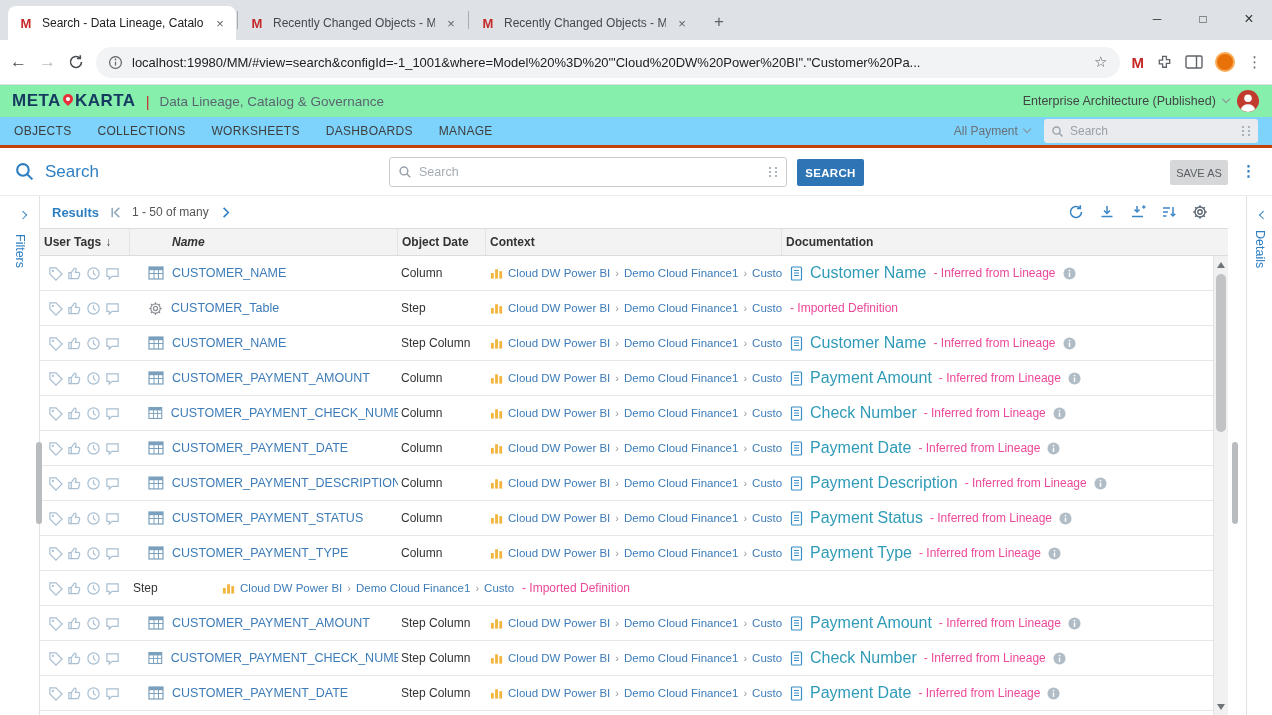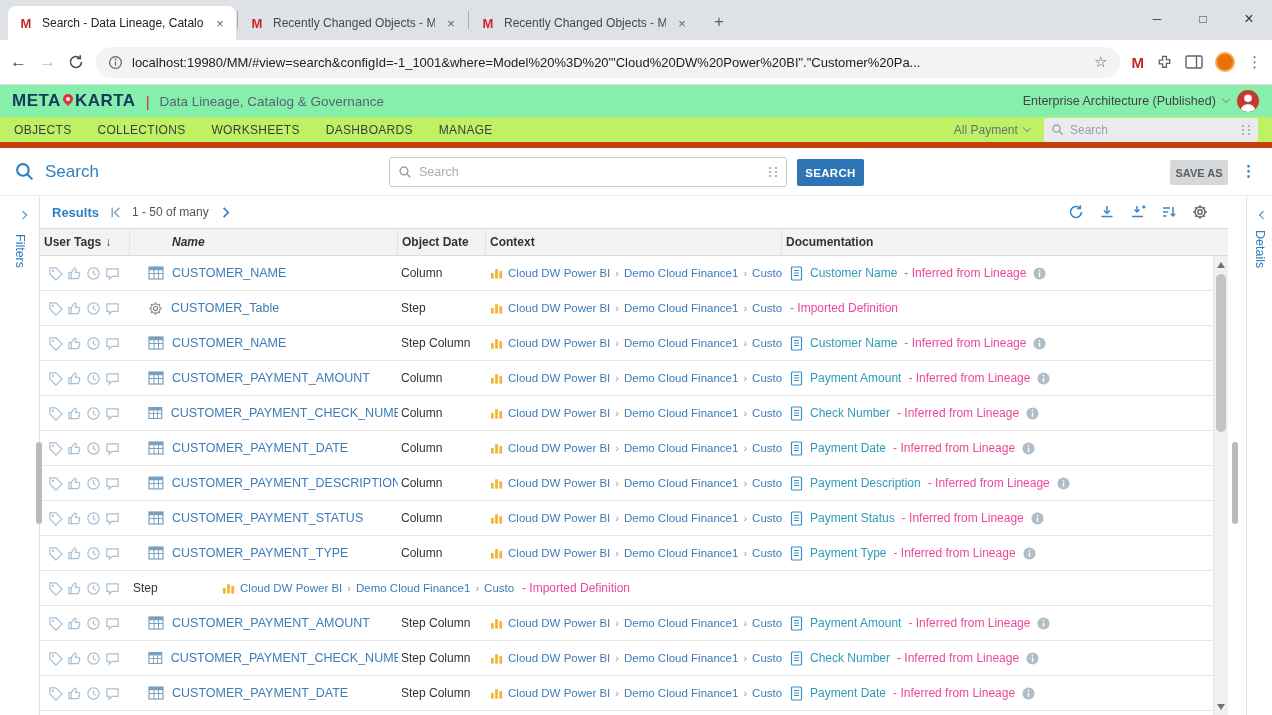--- a/index.html
+++ b/index.html
@@ -37,35 +37,35 @@
   .hdr-divider{color:#c9302c;margin:0 10px;font-size:15px;font-weight:normal}
   .tagline{color:#5a6570;font-size:13.5px}
   .config{margin-left:auto;display:flex;align-items:center;gap:7px;color:#444;font-size:12.5px}
   .chev{display:inline-block;border:solid #8a9097;border-width:0 1.6px 1.6px 0;padding:2.6px}
   .chev.down{transform:rotate(45deg);margin-top:-3px}
   .chev.right{transform:rotate(-45deg)}
   .chev.left{transform:rotate(135deg)}
   .chev.blue{border-color:#2e7fc2}
 
   
-  .appnav{height:31px;background:#bef264;border-bottom:6px solid #c2410c;display:flex;align-items:center;padding:0 14px;gap:26px}
+  .appnav{height:31px;background:#7dd3fc;border-bottom:3px solid #c2410c;display:flex;align-items:center;padding:0 14px;gap:26px}
   .navitem{font-size:12px;color:#3d3d3d;letter-spacing:.3px}
   .nav-right{margin-left:auto;display:flex;align-items:center;gap:14px}
   .scope{display:flex;align-items:center;gap:6px;color:#6a7077;font-size:12px}
   .navsearch{width:214px;height:24px;background:#e9ebee;border-radius:3px;display:flex;align-items:center;gap:6px;padding:0 7px;color:#99a1a8;font-size:12px}
   .navsearch .ph{flex:1}
 
   
   .searchrow{height:48px;position:relative;background:#fff;border-bottom:1px solid #ececec;display:flex;align-items:center;padding:0 14px}
   .search-title{color:#2e7fc2;font-size:17px;margin-left:10px}
   .search-input{position:absolute;left:389px;top:9px;width:398px;height:30px;border:1px solid #c9cdd1;border-radius:3px;display:flex;align-items:center;gap:7px;padding:0 8px;background:#fff}
   .search-input input{flex:1;border:none;outline:none;font-size:12.5px;color:#333;font-family:"Liberation Sans",sans-serif;background:transparent}
   .search-input input::placeholder{color:#a5adb4}
   .search-btn{position:absolute;left:797px;top:11px;width:67px;height:27px;background:#2e75b6;color:#fff;font-size:11.5px;font-weight:bold;display:flex;align-items:center;justify-content:center;border-radius:2px;letter-spacing:.3px}
-  .saveas{position:absolute;right:44px;top:12px;width:58px;height:25px;background:#d5d7d9;color:#5a5f63;font-size:11px;font-weight:bold;display:flex;align-items:center;justify-content:center;border-radius:2px}
+  .saveas{position:absolute;right:44px;top:12px;width:58px;height:25px;background:#d5d7d9;color:#5a5f63;font-size:11px;font-weight:normal;display:flex;align-items:center;justify-content:center;border-radius:2px}
   .searchrow .kebab-blue{position:absolute;right:16px;top:14px;color:#2e7fc2;font-size:15px;font-weight:bold}
 
   
   .content{display:flex;height:519px}
   .filters-strip{width:40px;border-right:1px solid #e2e2e2;position:relative;flex:none}
   .details-strip{width:26px;border-left:1px solid #e2e2e2;position:relative;flex:none}
   .gapcol{width:18px;position:relative;flex:none}
   .strip-chev{position:absolute;top:16px;left:50%;transform:translateX(-50%)}
   .strip-label{position:absolute;top:38px;left:50%;transform:translateX(-50%);writing-mode:vertical-rl;color:#2e7fc2;font-size:12.5px}
   .details-strip .strip-label{top:34px}
@@ -94,21 +94,21 @@
   .tbody{flex:1;overflow:hidden}
   .trow{height:35px;display:flex;align-items:center;border-bottom:1px solid #e7e7e7;font-size:12px;padding-right:16px;background:#fff}
   .cell-tags{width:90px;flex:none;display:flex;align-items:center;gap:4px;padding-left:8px}
   .cell-name{width:268px;flex:none;display:flex;align-items:center;gap:8px;padding-left:18px;overflow:hidden}
   .name-link{color:#3d7cb8;font-size:12.5px;white-space:nowrap;overflow:hidden;cursor:pointer}
   .cell-type{width:88px;flex:none;color:#333;padding-left:3px;white-space:nowrap}
   .cell-ctx{width:296px;flex:none;display:flex;align-items:center;gap:5px;padding-left:4px;white-space:nowrap;overflow:hidden}
   .crumb-link{color:#3d7cb8;font-size:11.5px;cursor:pointer}
   .crumb-sep{color:#999;font-size:11px}
   .cell-doc{flex:1;min-width:0;display:flex;align-items:center;gap:7px;padding-left:8px;white-space:nowrap;overflow:hidden}
-  .doc-link{color:#2f9bb7;font-size:12px;cursor:pointer}
+  .doc-link{color:#2f9bb7;font-size:16px;cursor:pointer}
   .doc-suffix{color:#ec4899;font-size:12px}
 
   
   .vscroll{position:absolute;top:60px;right:0;bottom:0;width:15px;background:#f1f1f1;border-left:1px solid #e3e3e3}
   .sb-arrow{position:absolute;left:0;width:100%;height:15px;display:flex;align-items:center;justify-content:center}
   .sb-arrow.up{top:1px}.sb-arrow.down{bottom:1px}
   .tri-up{width:0;height:0;border-left:4px solid transparent;border-right:4px solid transparent;border-bottom:6px solid #6f7479}
   .tri-down{width:0;height:0;border-left:4px solid transparent;border-right:4px solid transparent;border-top:6px solid #6f7479}
   .sb-thumb{position:absolute;left:2px;width:10px;top:18px;height:158px;background:#c1c3c5;border-radius:5px}
 </style>

